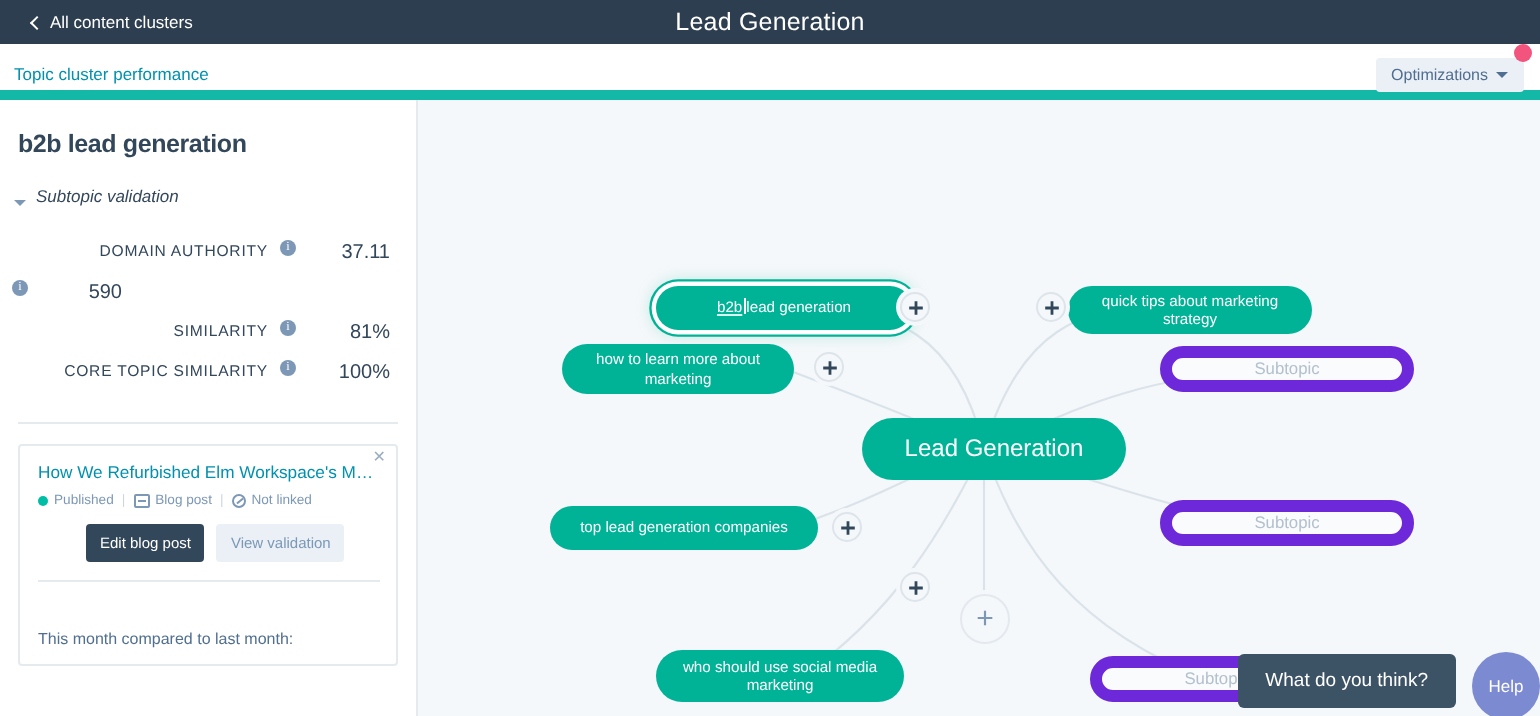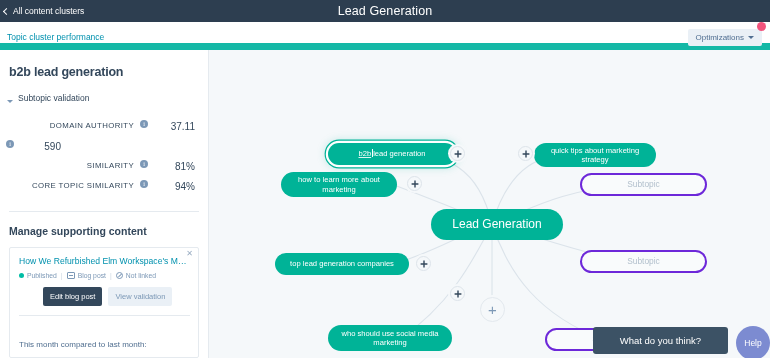--- a/index.html
+++ b/index.html
@@ -11,36 +11,36 @@
   }
   #app { position: relative; width: 770px; height: 358px; }
 
   
   .topbar {
     position: absolute; left: 0; top: 0; width: 770px; height: 22px;
     background: #2d3e50; display: flex; align-items: center;
   }
   .back-link {
     display: flex; align-items: center; gap: 4px;
-    margin-left: 4px; color: #ffffff; font-size: 8.5px; cursor: pointer;
+    margin-left: 16px; color: #ffffff; font-size: 8.5px; cursor: pointer;
   }
   .chev {
     display: inline-block; width: 5px; height: 5px;
     border-left: 1.3px solid #ffffff; border-bottom: 1.3px solid #ffffff;
     transform: rotate(45deg); position: relative; top: 0px;
   }
   .topbar-title {
     position: absolute; left: 0; right: 0; text-align: center;
     color: #ffffff; font-size: 12.5px; letter-spacing: .1px;
   }
 
   
   .subbar {
     position: absolute; left: 0; top: 22px; width: 770px; height: 28px;
-    background: #ffffff; border-bottom: 7px solid #14b8a6;
+    background: #ffffff; border-bottom: 5px solid #14b8a6;
   }
   .subbar-link {
     position: absolute; left: 7px; top: 10px;
     color: #0091ae; font-size: 8.5px; cursor: pointer;
   }
   .opt-btn {
     position: absolute; right: 8px; top: 7px;
     background: #eaf0f6; color: #506e91;
     font-size: 8px; padding: 4px 8px 4px 8px; border-radius: 2px;
     display: flex; align-items: center; gap: 4px; cursor: pointer;
@@ -65,21 +65,21 @@
     background: #ffffff; border-right: 1px solid #e5eaef;
     overflow: hidden;
   }
   .panel-title {
     margin: 15px 0 0 9px;
     font-size: 12.5px; font-weight: bold; color: #33475b;
     letter-spacing: -.2px;
   }
   .accordion {
     display: flex; align-items: flex-end; gap: 5px;
-    margin: 14px 0 0 7px; cursor: pointer;
+    margin: 14px 0 0 7px; cursor: pointer; font-style: italic;
   }
   .acc-caret {
     width: 0; height: 0;
     border-left: 3.2px solid transparent; border-right: 3.2px solid transparent;
     border-top: 3.8px solid #7c98b6;
   }
   .acc-label { font-size: 8.5px; color: #33475b; }
 
   .metrics { margin-top: 13px; }
   .metric-row {
@@ -181,21 +181,21 @@
   }
   .node.core {
     background: #00b397; color: #ffffff; font-size: 12px;
     padding: 0 14px;
   }
   .node.selected {
     box-shadow: 0 0 0 2.2px #ffffff, 0 0 0 3.4px #00b397, 0 0 8px 3px rgba(0,179,151,.22);
   }
   .node.ghost {
     background: #f9fbfc; color: #b3c0cd; font-size: 8.4px;
-    border: 2px solid #6d28d9;
+    border: 6px solid #6d28d9;
   }
   .caret-node { position: relative; }
   .caret-txt { position: relative; }
   .caret-txt u { text-decoration: underline; text-decoration-color: rgba(255,255,255,.85); }
   .caret-bar {
     display: inline-block; width: 1px; height: 8px;
     background: #ffffff; vertical-align: -1px; margin: 0 0.5px;
   }
 
   .link-ico {
@@ -211,21 +211,21 @@
     background: #f5f8fa; border: 1px solid #e3e9ee;
     display: flex; align-items: center; justify-content: center;
     color: #7c98b6; font-size: 15px; cursor: pointer;
     box-shadow: 0 0 0 2px #f5f8fa;
   }
 
   
   .chat-bubble {
     position: absolute; right: 42px; bottom: 4px;
     background: #3c5265; color: #ffffff;
-    font-size: 9.5px; padding: 8px 27px; border-radius: 3px;
+    font-size: 9.5px; padding: 8px 14px; border-radius: 3px;
     cursor: pointer; white-space: nowrap;
   }
   .help-btn {
     position: absolute; right: 0px; bottom: -2px;
     width: 34px; height: 34px; border-radius: 50%;
     background: #7c8bd1; color: #ffffff;
     display: flex; align-items: center; justify-content: center;
     font-size: 8.5px; cursor: pointer;
   }
 </style>
@@ -270,27 +270,26 @@
         <span class="metric-value">590</span>
       </div>
       <div class="metric-row">
         <span class="metric-label">SIMILARITY</span>
         <span class="info-i">i</span>
         <span class="metric-value">81%</span>
       </div>
       <div class="metric-row">
         <span class="metric-label">CORE TOPIC SIMILARITY</span>
         <span class="info-i">i</span>
-        <span class="metric-value">94%</span>
+        <span class="metric-value">100%</span>
       </div>
     </div>
 
     <div class="divider"></div>
 
-    <div class="section-title">Manage supporting content</div>
 
     <div class="content-card">
       <div class="card-close">✕</div>
       <div class="card-title">How We Refurbished Elm Workspace's Marketin...</div>
       <div class="card-meta">
         <span class="dot-pub"></span>
         <span>Published</span>
         <span class="meta-sep">|</span>
         <span class="mini-ico">
             <i></i>

